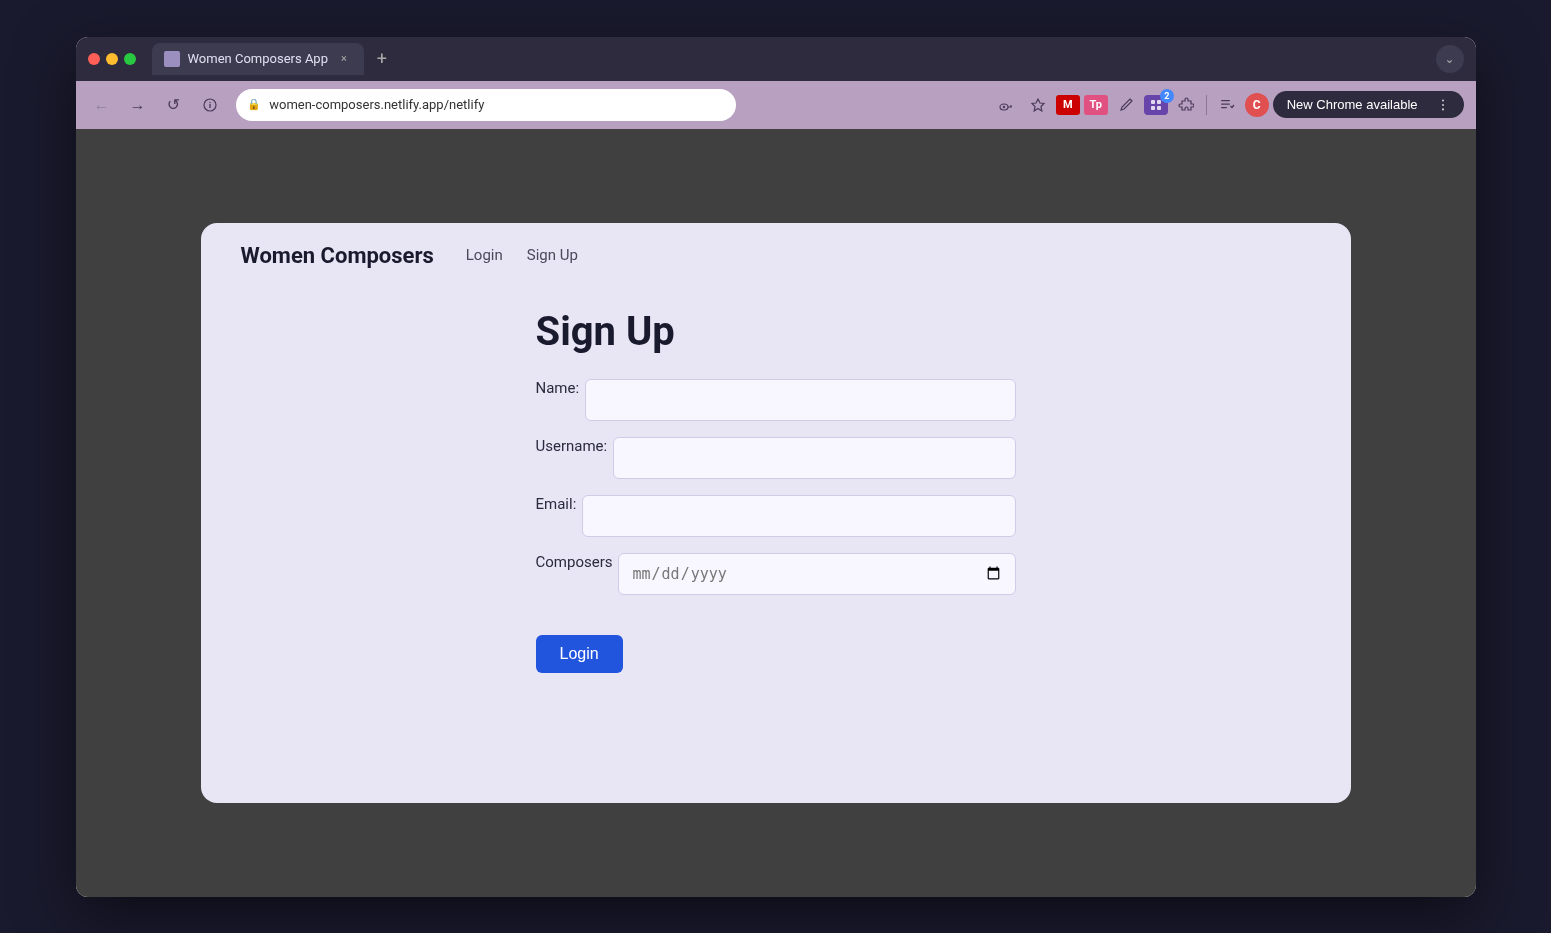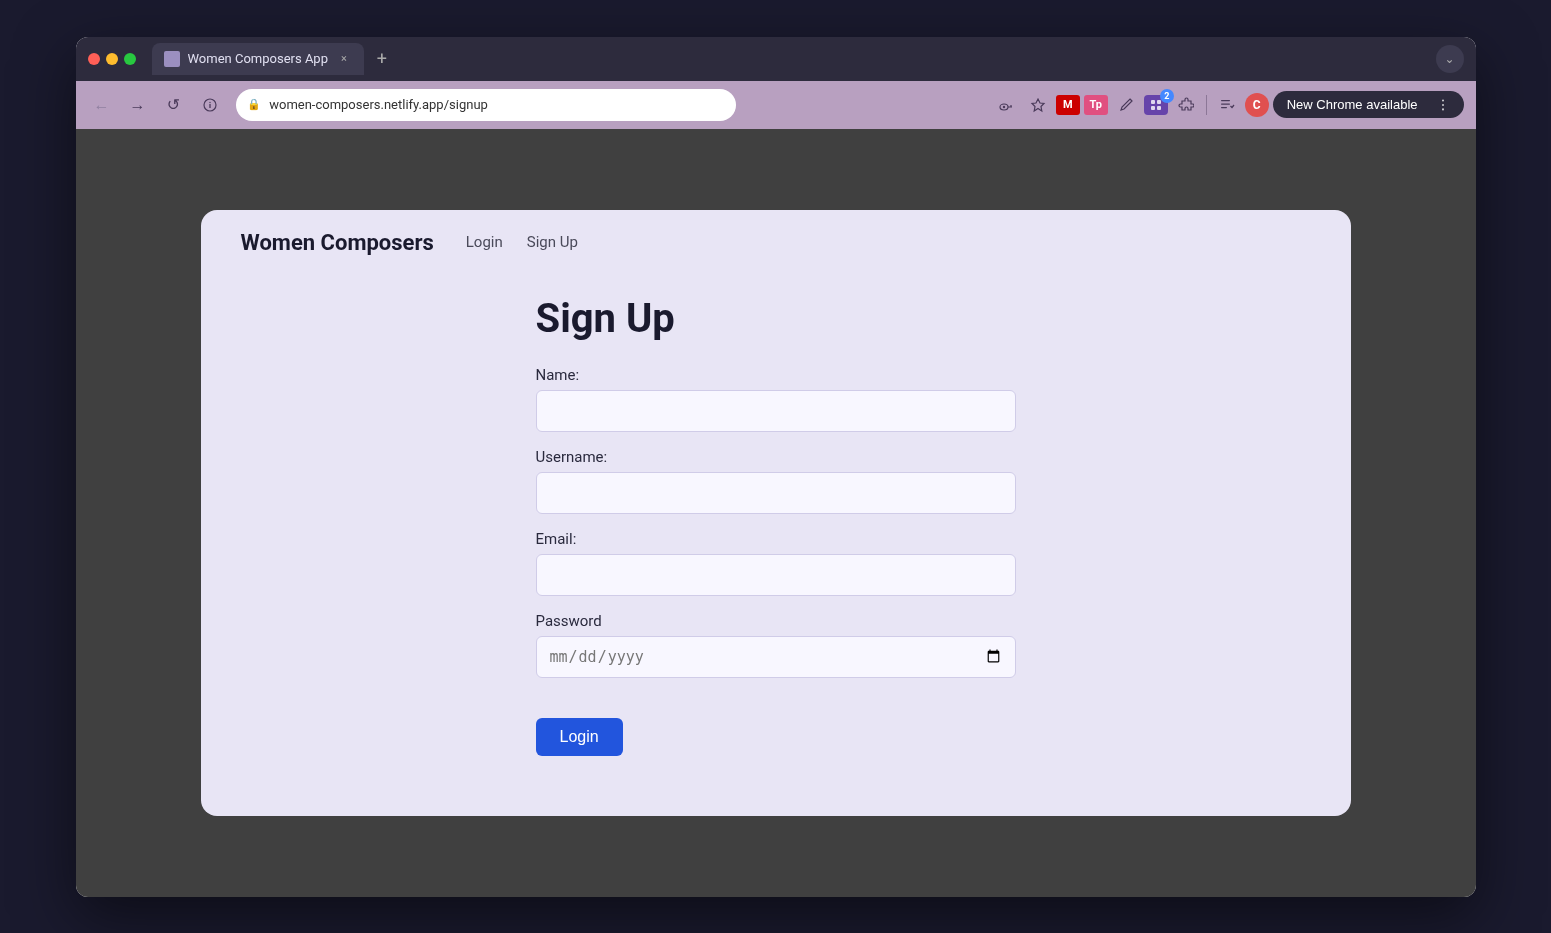--- a/index.html
+++ b/index.html
@@ -352,21 +352,21 @@
     .form-title {
       font-size: 40px;
       font-weight: 700;
       color: #1a1a2e;
       margin-bottom: 24px;
     }
 
     .form-group {
       margin-bottom: 16px;
       display: flex;
-      flex-direction: column;
+      flex-direction: row;
       gap: 6px;
     }
 
     .form-label {
       font-size: 15px;
       color: #2a2a3e;
     }
 
     .form-input {
       width: 100%;
@@ -434,21 +434,21 @@
     </div>
     <div class="nav-btn">
       <svg width="14" height="14" viewBox="0 0 14 14">
           <path d="M7 1 C3.7 1 1 3.7 1 7 S3.7 13 7 13 13 10.3 13 7 10.3 1 7 1Z" fill="none" stroke="#4a3a5a" stroke-width="1.2"></path>
           <line x1="7" y1="6" x2="7" y2="10" stroke="#4a3a5a" stroke-width="1.3"></line>
           <circle cx="7" cy="4.5" r="0.7" fill="#4a3a5a"></circle>
         </svg>
     </div>
     <div class="address-bar">
       <span class="address-icon">🔒</span>
-      <span class="address-text">women-composers.netlify.app/signup</span>
+      <span class="address-text">women-composers.netlify.app/netlify</span>
     </div>
     <div class="toolbar-icons">
       <div class="toolbar-icon">
         <svg width="16" height="16" viewBox="0 0 16 16">
             <ellipse cx="6" cy="10" rx="4" ry="3" fill="none" stroke="#4a3a5a" stroke-width="1.2"></ellipse>
             <circle cx="6" cy="10" r="1.2" fill="#4a3a5a"></circle>
             <line x1="10" y1="10" x2="14" y2="10" stroke="#4a3a5a" stroke-width="1.2"></line>
             <line x1="13" y1="10" x2="13" y2="8" stroke="#4a3a5a" stroke-width="1.2"></line>
           </svg>
       </div>
@@ -524,21 +524,21 @@
             <input class="form-input" type="text" style="">
           </div>
 
 
           <div class="form-group">
             <label class="form-label">Email:</label>
             <input class="form-input" type="email" style="">
           </div>
 
           <div class="form-group">
-            <label class="form-label">Password</label>
+            <label class="form-label">Composers</label>
             <input class="form-input" type="date" style="">
           </div>
 
           <button class="submit-btn">Login</button>
         </div>
       </div>
 
     </div>
   </div>
 

